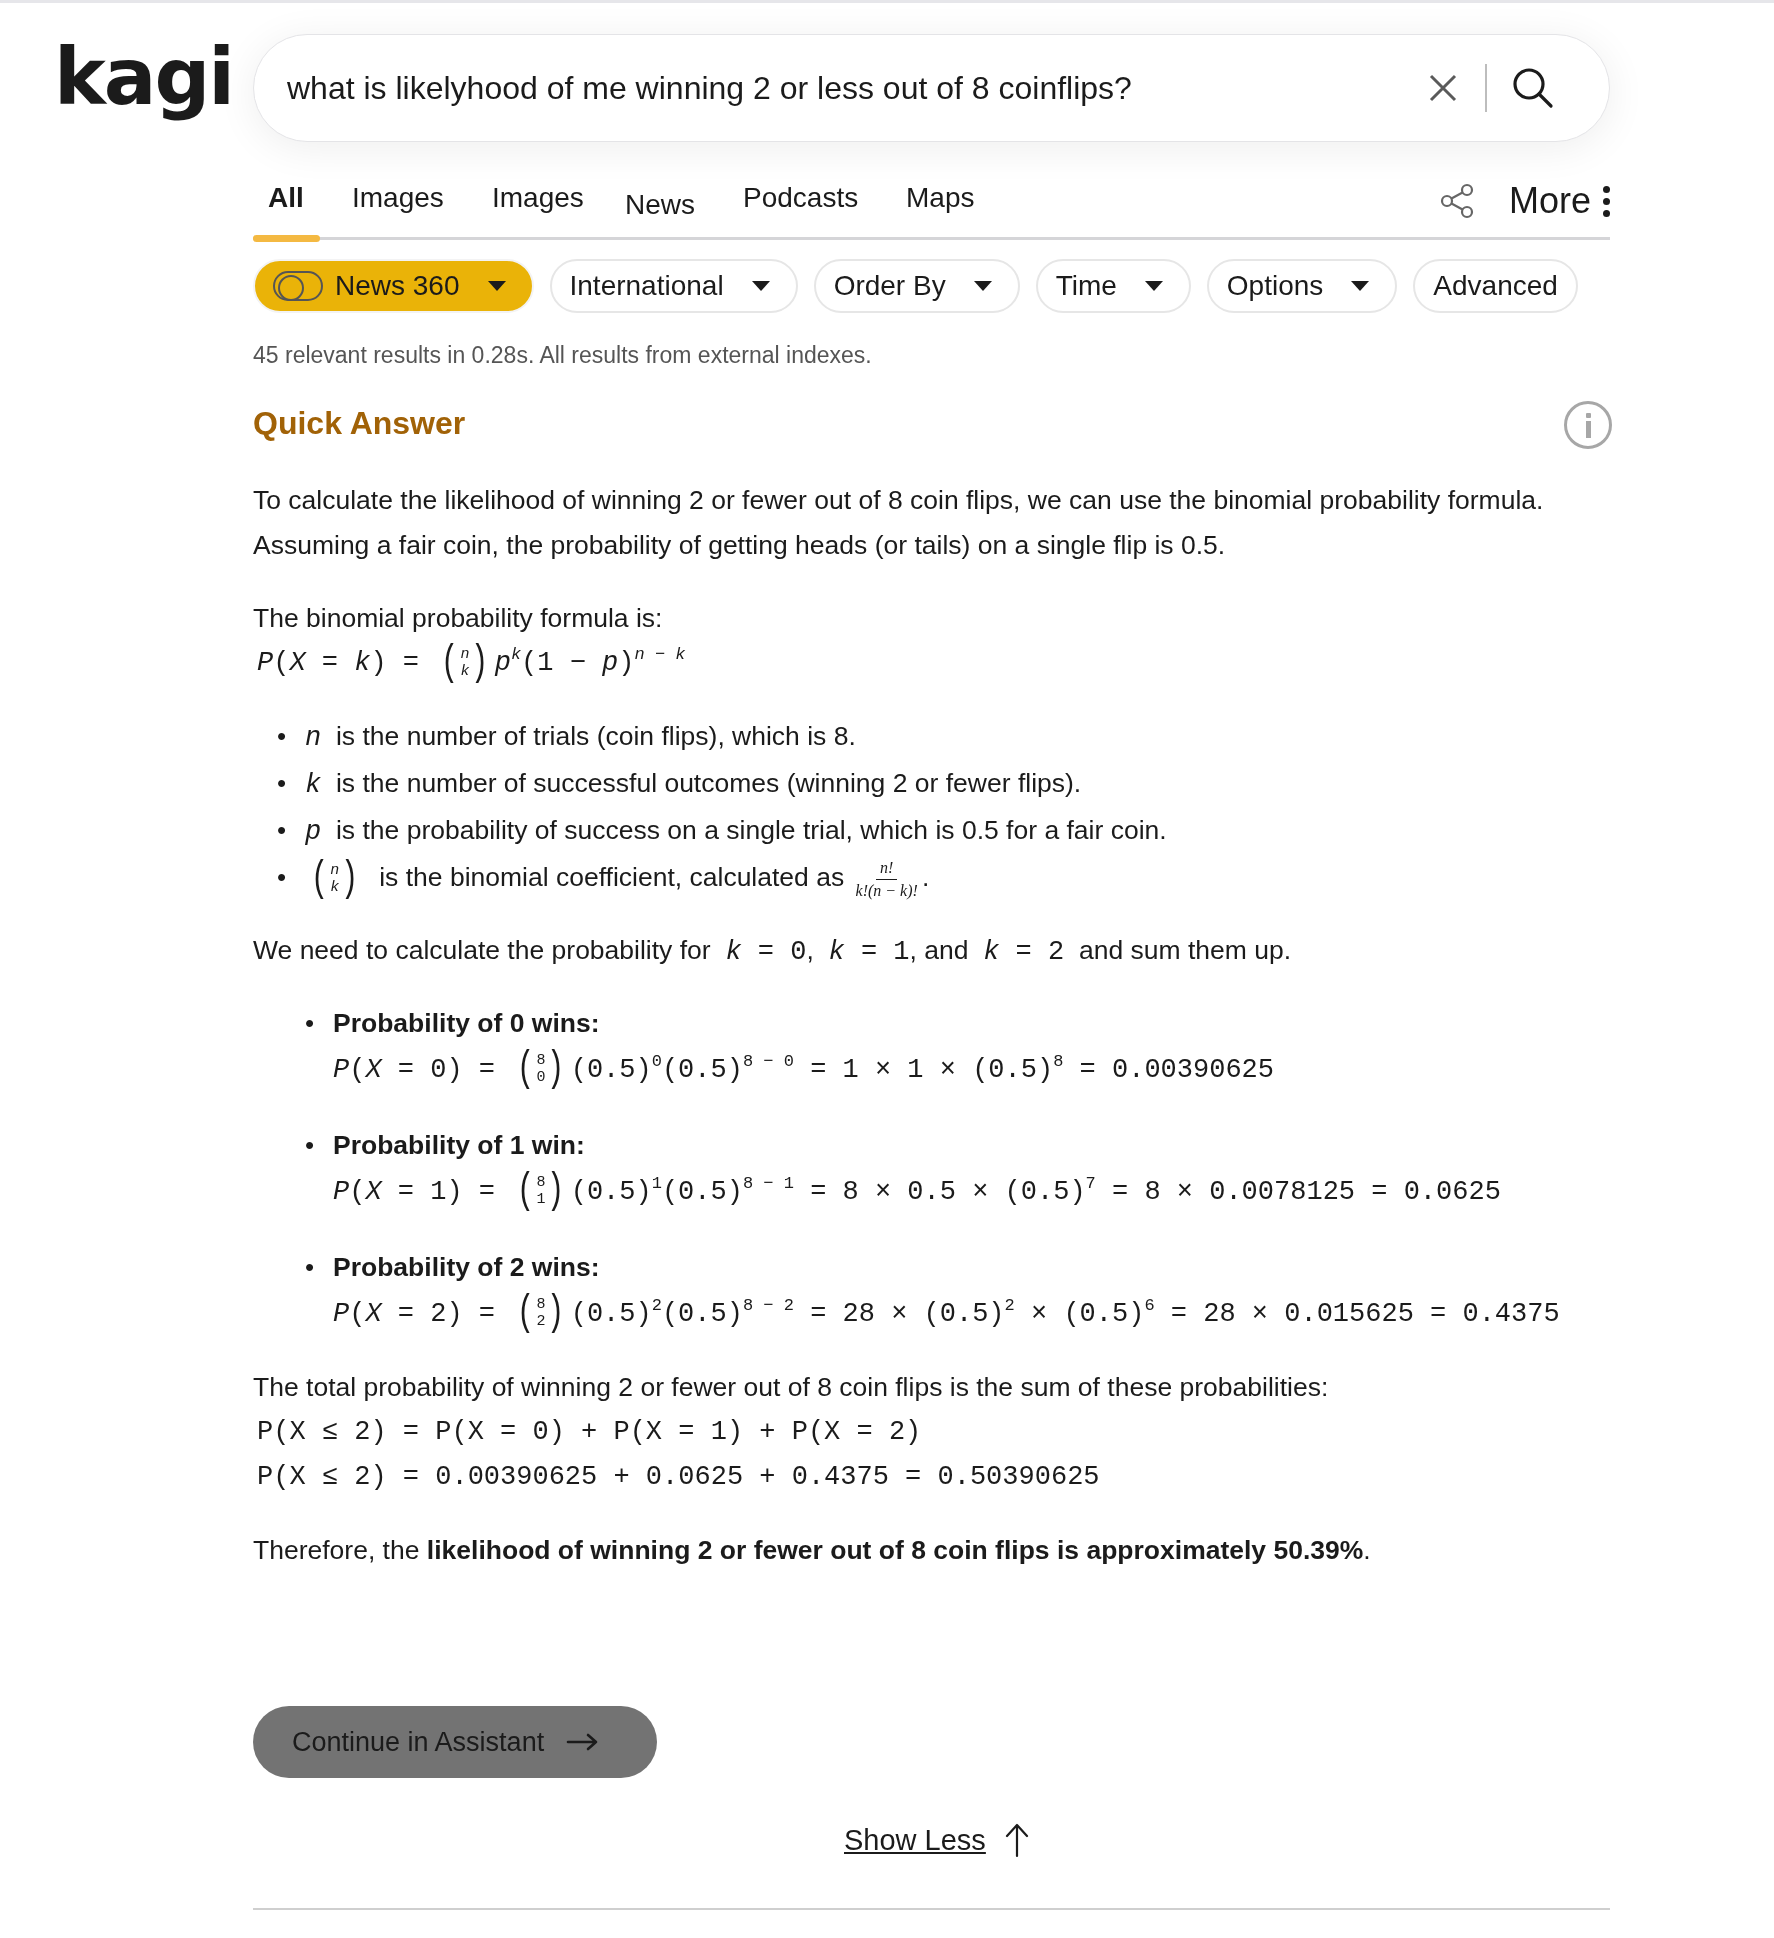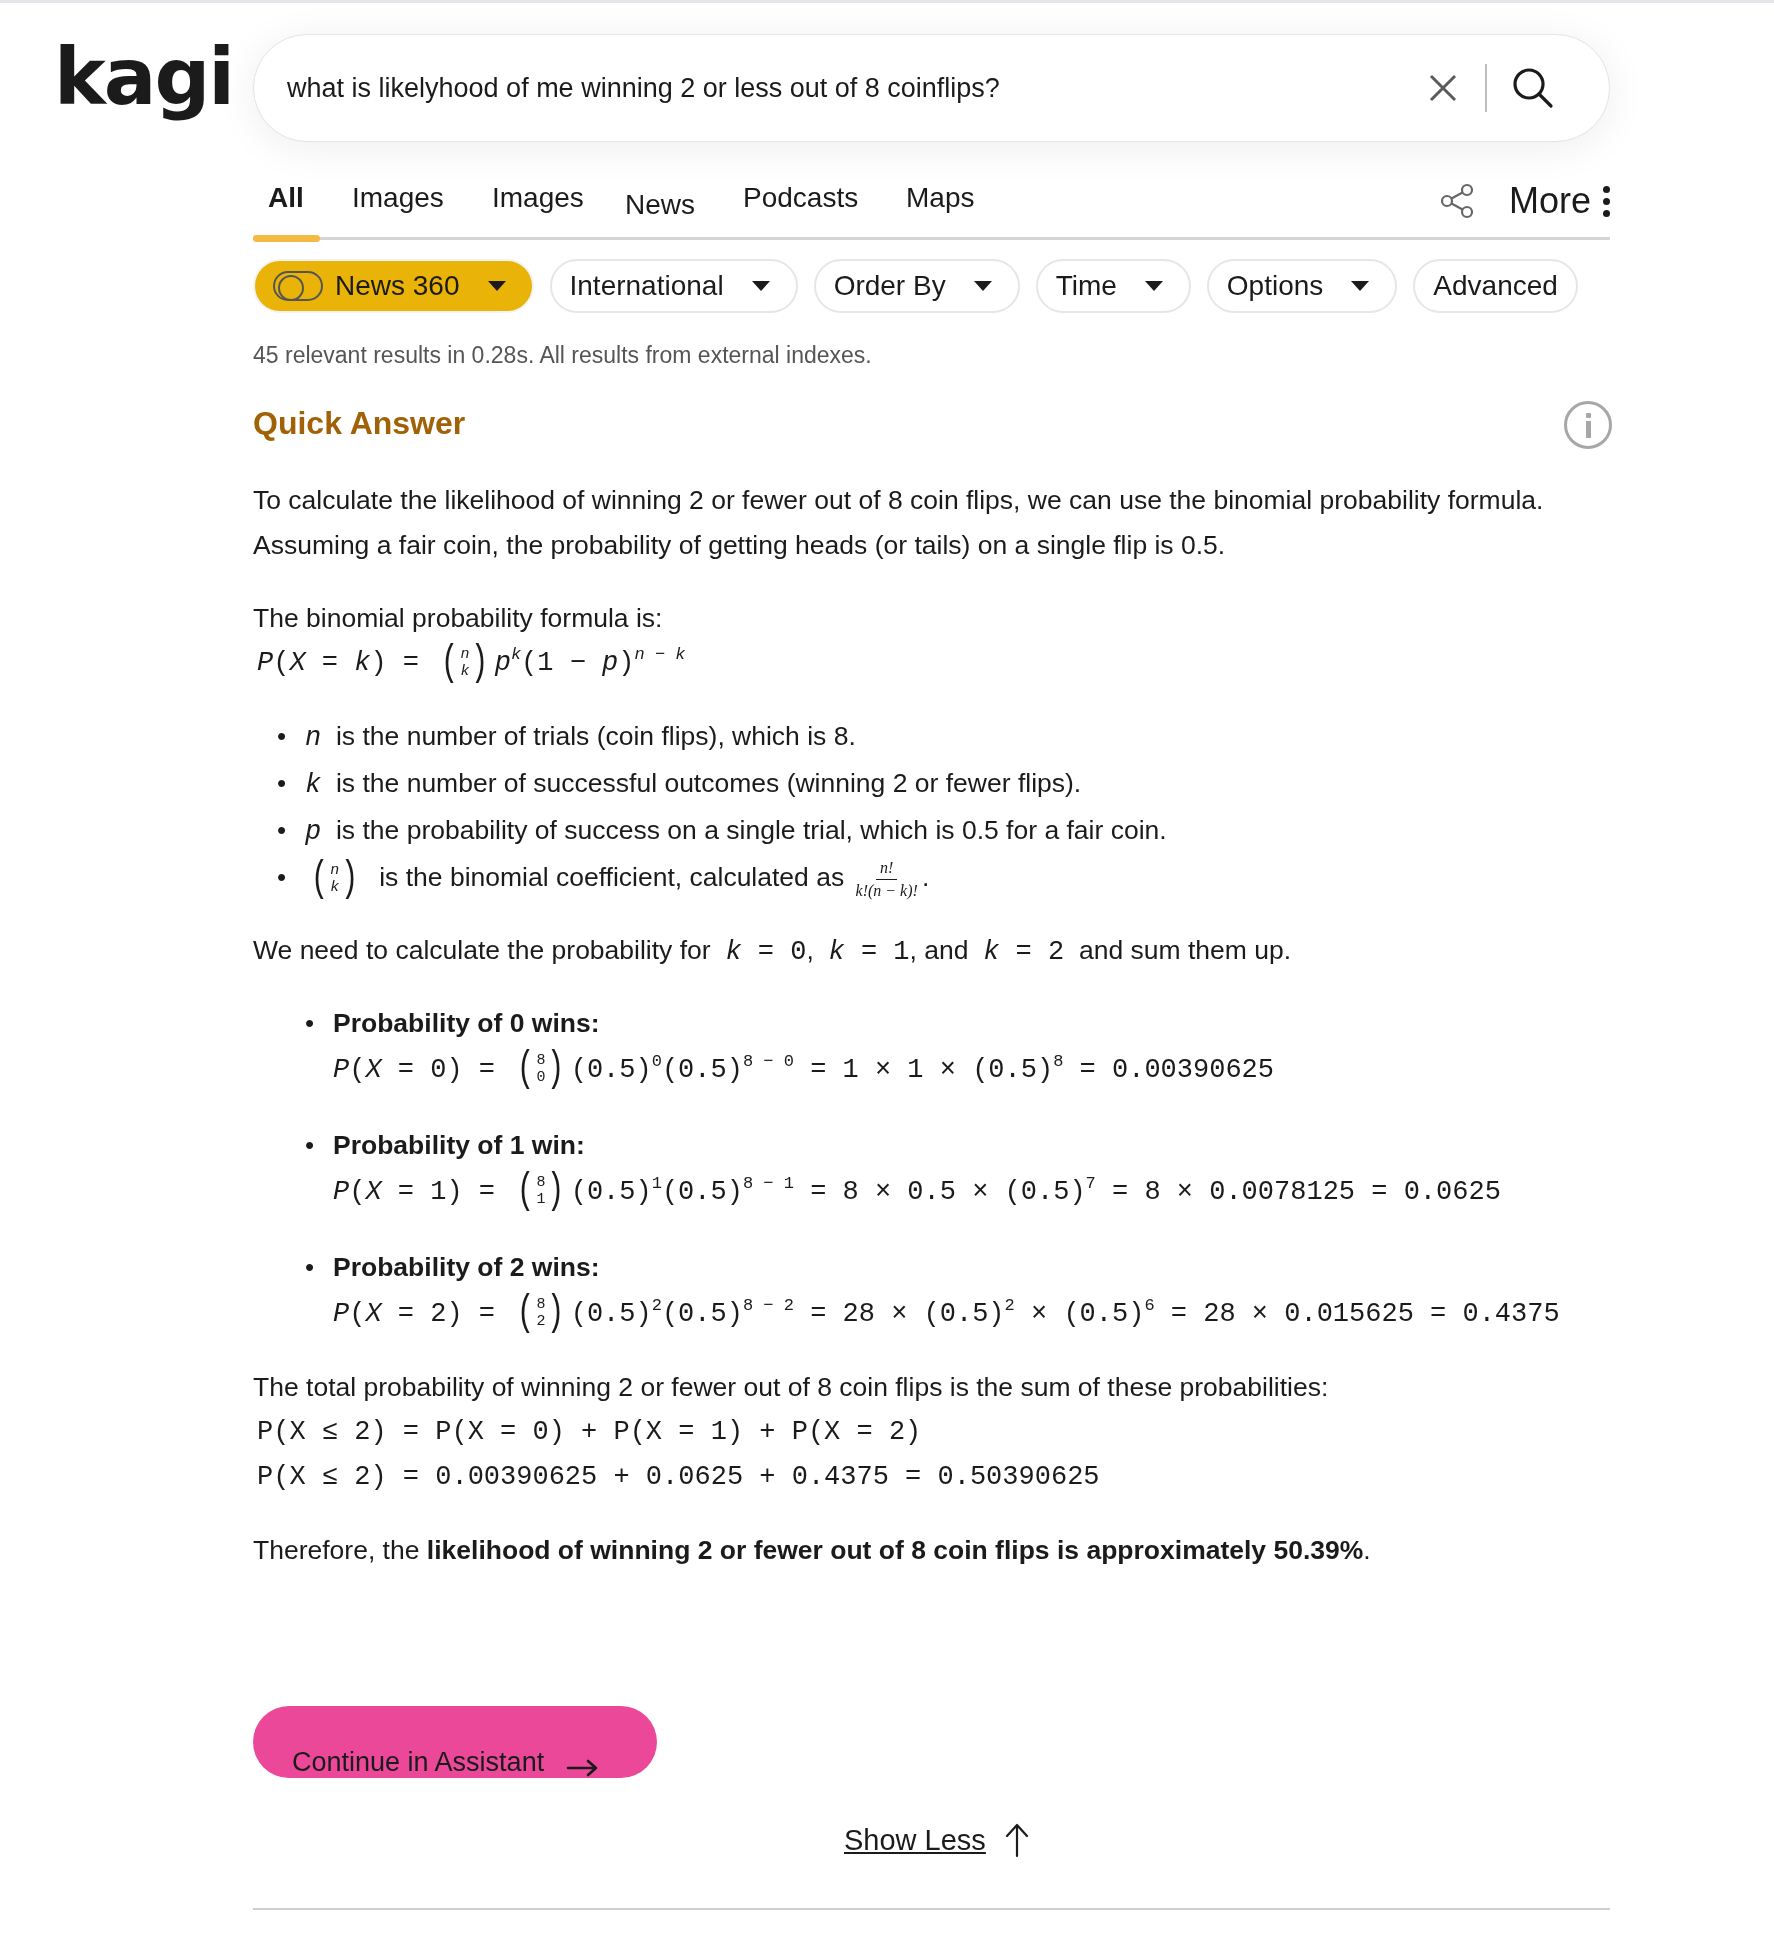--- a/index.html
+++ b/index.html
@@ -3,21 +3,21 @@
 <meta charset="utf-8">
 <style>
   * { box-sizing: border-box; margin: 0; padding: 0; }
   html, body { width: 1774px; height: 1938px; background: #ffffff; overflow: hidden; }
   body { font-family: "Liberation Sans", sans-serif; color: #1b1b1b; position: relative; }
   .topline { position: absolute; left: 0; top: 0; width: 1774px; height: 3px; background: #e6e6ea; }
 
   
   .logo { position: absolute; left: 54px; top: 38px; font-family: "DejaVu Sans", sans-serif; font-weight: bold; font-size: 78px; letter-spacing: -2px; color: #1b1b1b; line-height: 1; }
   .search { position: absolute; left: 253px; top: 34px; width: 1357px; height: 108px; border-radius: 54px; background: #fff; border: 1.5px solid #e4e4e7; box-shadow: 0 6px 40px rgba(0,0,0,0.07); display: flex; align-items: center; }
-  .search-input { flex: 1; border: none; outline: none; font-family: "Liberation Sans", sans-serif; font-size: 27px; color: #1b1b1b; padding-left: 33px; background: transparent; }
+  .search-input { flex: 1; border: none; outline: none; font-family: "Liberation Sans", sans-serif; font-size: 32px; color: #1b1b1b; padding-left: 33px; background: transparent; }
   .search-clear { width: 44px; height: 44px; margin-right: 20px; cursor: pointer; }
   .search-divider { width: 2px; height: 48px; background: #bdbdbd; margin-right: 22px; }
   .search-btn { width: 48px; height: 48px; margin-right: 52px; cursor: pointer; }
 
   
   .tabs { position: absolute; left: 253px; top: 178px; width: 1357px; height: 62px; border-bottom: 3px solid #d5d5d8; }
   .tab { position: absolute; top: 4px; font-size: 28px; color: #1b1b1b; cursor: pointer; }
   .tab.active { font-weight: bold; }
   .tab-underline { position: absolute; left: 0; bottom: -5px; width: 67px; height: 7px; border-radius: 4px; background: #f4b942; }
   .tab-right { position: absolute; right: 0; top: 2px; display: flex; align-items: center; }
@@ -56,21 +56,21 @@
   .frac .den { font-style: italic; }
 
   ul.defs { list-style: none; padding-left: 52px; }
   ul.defs li { position: relative; padding-left 0; }
   ul.defs li::before { content: "•"; position: absolute; left: -28px; top: 0; font-size: 26px; }
   ul.cases { list-style: none; padding-left: 80px; }
   ul.cases li { position: relative; }
   ul.cases li::before { content: "•"; position: absolute; left: -28px; top: 0; font-size: 26px; }
   .case-title { font-weight: bold; }
 
-  .assistant-btn { position: absolute; left: 253px; top: 1706px; width: 404px; height: 72px; border-radius: 36px; background: #ec4899; border: none; display: flex; align-items: flex-end; padding-left: 39px; font-family: "Liberation Sans", sans-serif; font-size: 27px; color: #1b1b1b; cursor: pointer; }
+  .assistant-btn { position: absolute; left: 253px; top: 1706px; width: 404px; height: 72px; border-radius: 36px; background: #737373; border: none; display: flex; align-items: center; padding-left: 39px; font-family: "Liberation Sans", sans-serif; font-size: 27px; color: #1b1b1b; cursor: pointer; }
   .assistant-btn svg { margin-left: 22px; }
 
   .show-less { position: absolute; left: 844px; top: 1822px; display: flex; align-items: center; font-size: 29px; color: #1b1b1b; cursor: pointer; text-decoration: underline; }
   .show-less svg { margin-left: 16px; }
   .bottom-rule { position: absolute; left: 253px; top: 1908px; width: 1357px; height: 2px; background: #cfcfcf; }
 </style>
 </head>
 <body>
 
 <div class="topline"></div>

